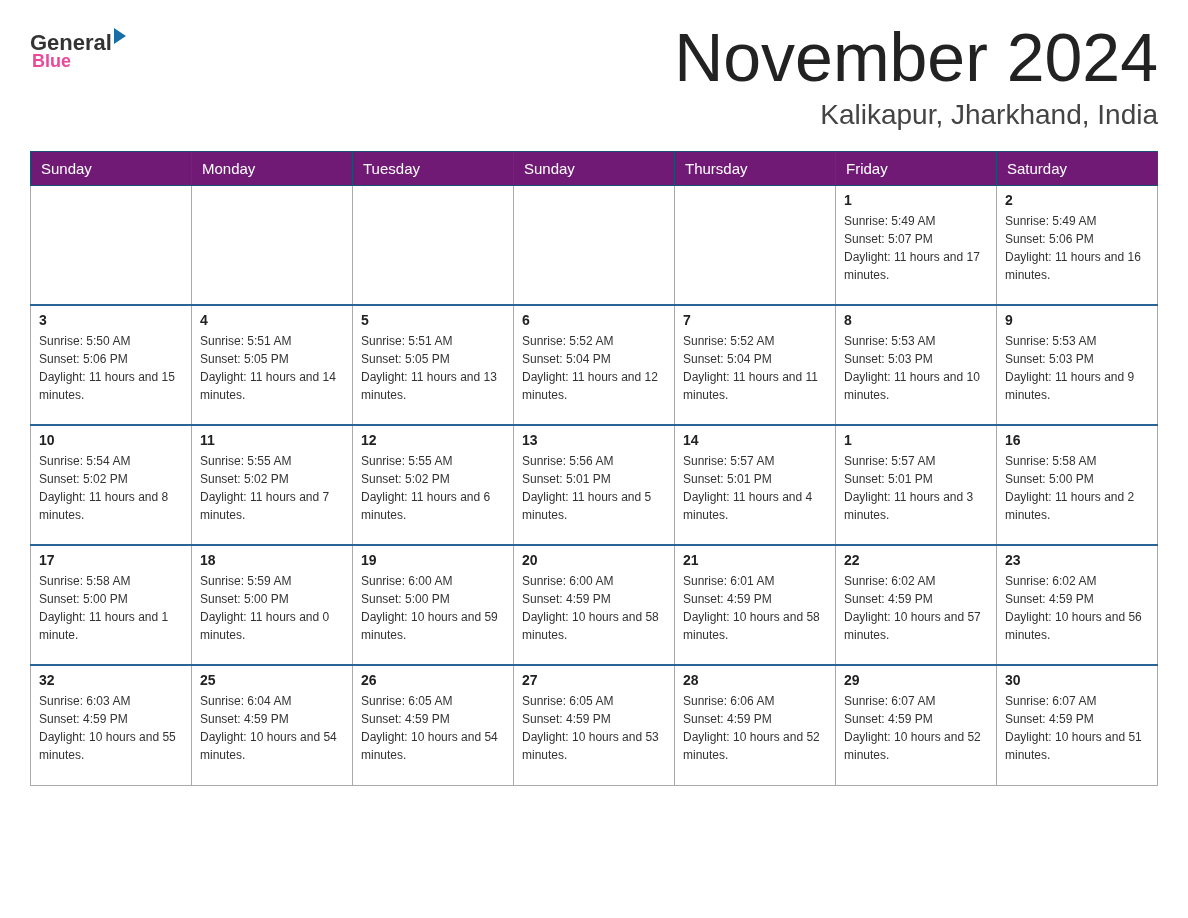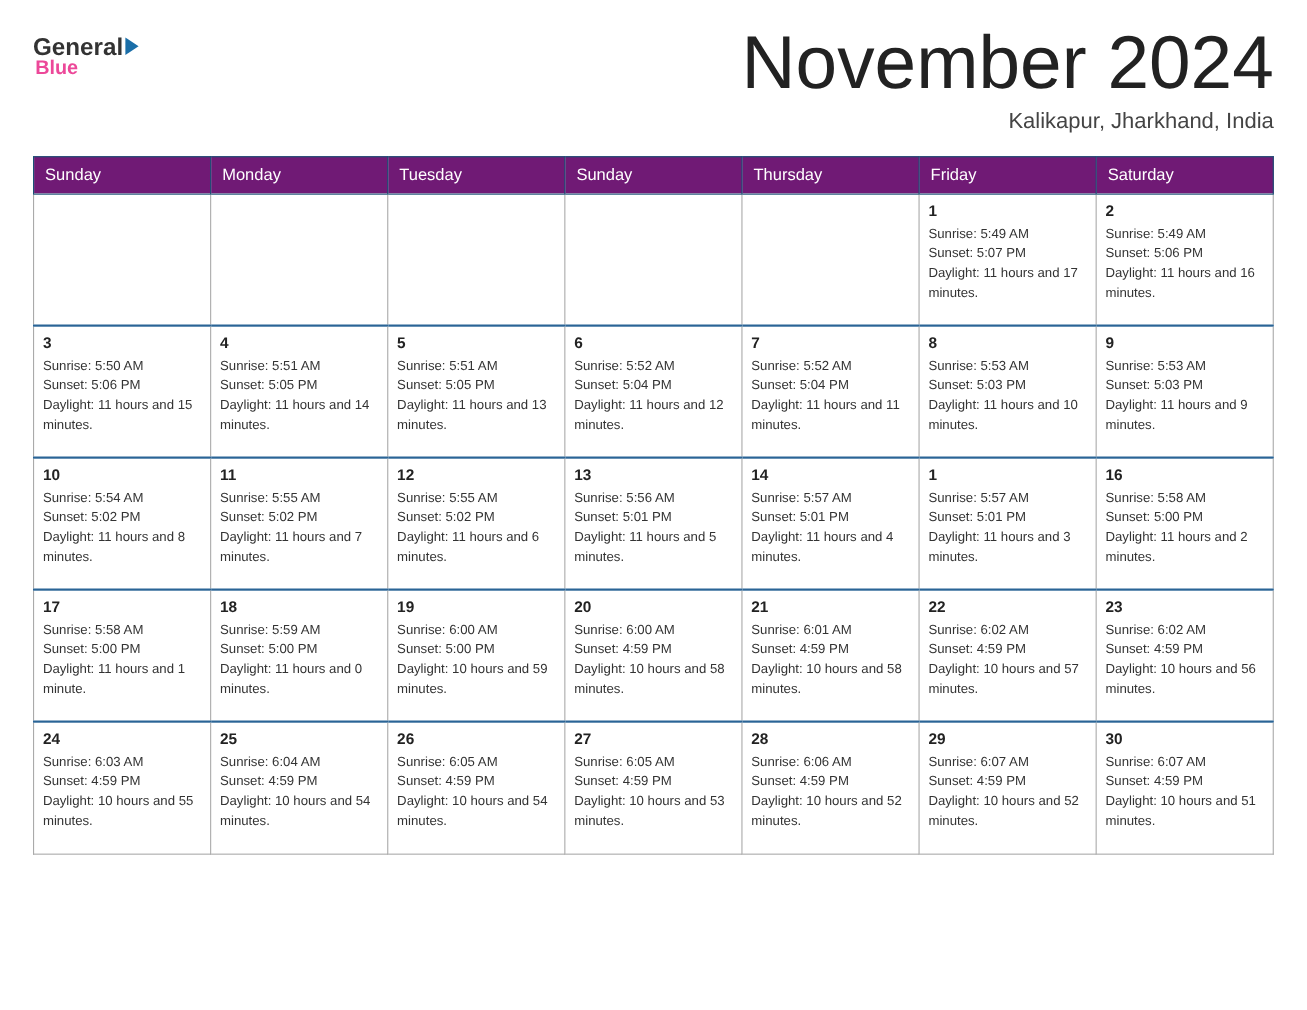--- a/index.html
+++ b/index.html
@@ -20,21 +20,20 @@
       display: flex;
       flex-direction: column;
       align-items: flex-start;
       margin-top: 10px;
     }
     .logo-general {
       font-size: 22px;
       font-weight: bold;
       color: #333;
       display: flex;
-      align-items: center;
     }
     .logo-general .arrow {
       width: 0;
       height: 0;
       border-left: 12px solid #1a6ea8;
       border-top: 8px solid transparent;
       border-bottom: 8px solid transparent;
       margin-left: 2px;
       margin-top: -2px;
     }
@@ -48,21 +47,21 @@
     .title-section {
       text-align: right;
     }
     .month-title {
       font-size: 68px;
       font-weight: normal;
       color: #222;
       line-height: 1.1;
     }
     .location-title {
-      font-size: 20px;
+      font-size: 28px;
       color: #444;
       margin-top: 4px;
     }
     .calendar {
       width: 100%;
       border-collapse: collapse;
       border: 1px solid #999;
     }
     .calendar th {
       background-color: #701a75;
@@ -232,21 +231,21 @@
           <span class="day-number">22</span>
           <div class="day-info">Sunrise: 6:02 AM<br>Sunset: 4:59 PM<br>Daylight: 10 hours and 57 minutes.</div>
         </td>
         <td>
           <span class="day-number">23</span>
           <div class="day-info">Sunrise: 6:02 AM<br>Sunset: 4:59 PM<br>Daylight: 10 hours and 56 minutes.</div>
         </td>
       </tr>
       <tr class="week-row">
         <td>
-          <span class="day-number">24</span>
+          <span class="day-number">32</span>
           <div class="day-info">Sunrise: 6:03 AM<br>Sunset: 4:59 PM<br>Daylight: 10 hours and 55 minutes.</div>
         </td>
         <td>
           <span class="day-number">25</span>
           <div class="day-info">Sunrise: 6:04 AM<br>Sunset: 4:59 PM<br>Daylight: 10 hours and 54 minutes.</div>
         </td>
         <td>
           <span class="day-number">26</span>
           <div class="day-info">Sunrise: 6:05 AM<br>Sunset: 4:59 PM<br>Daylight: 10 hours and 54 minutes.</div>
         </td>

